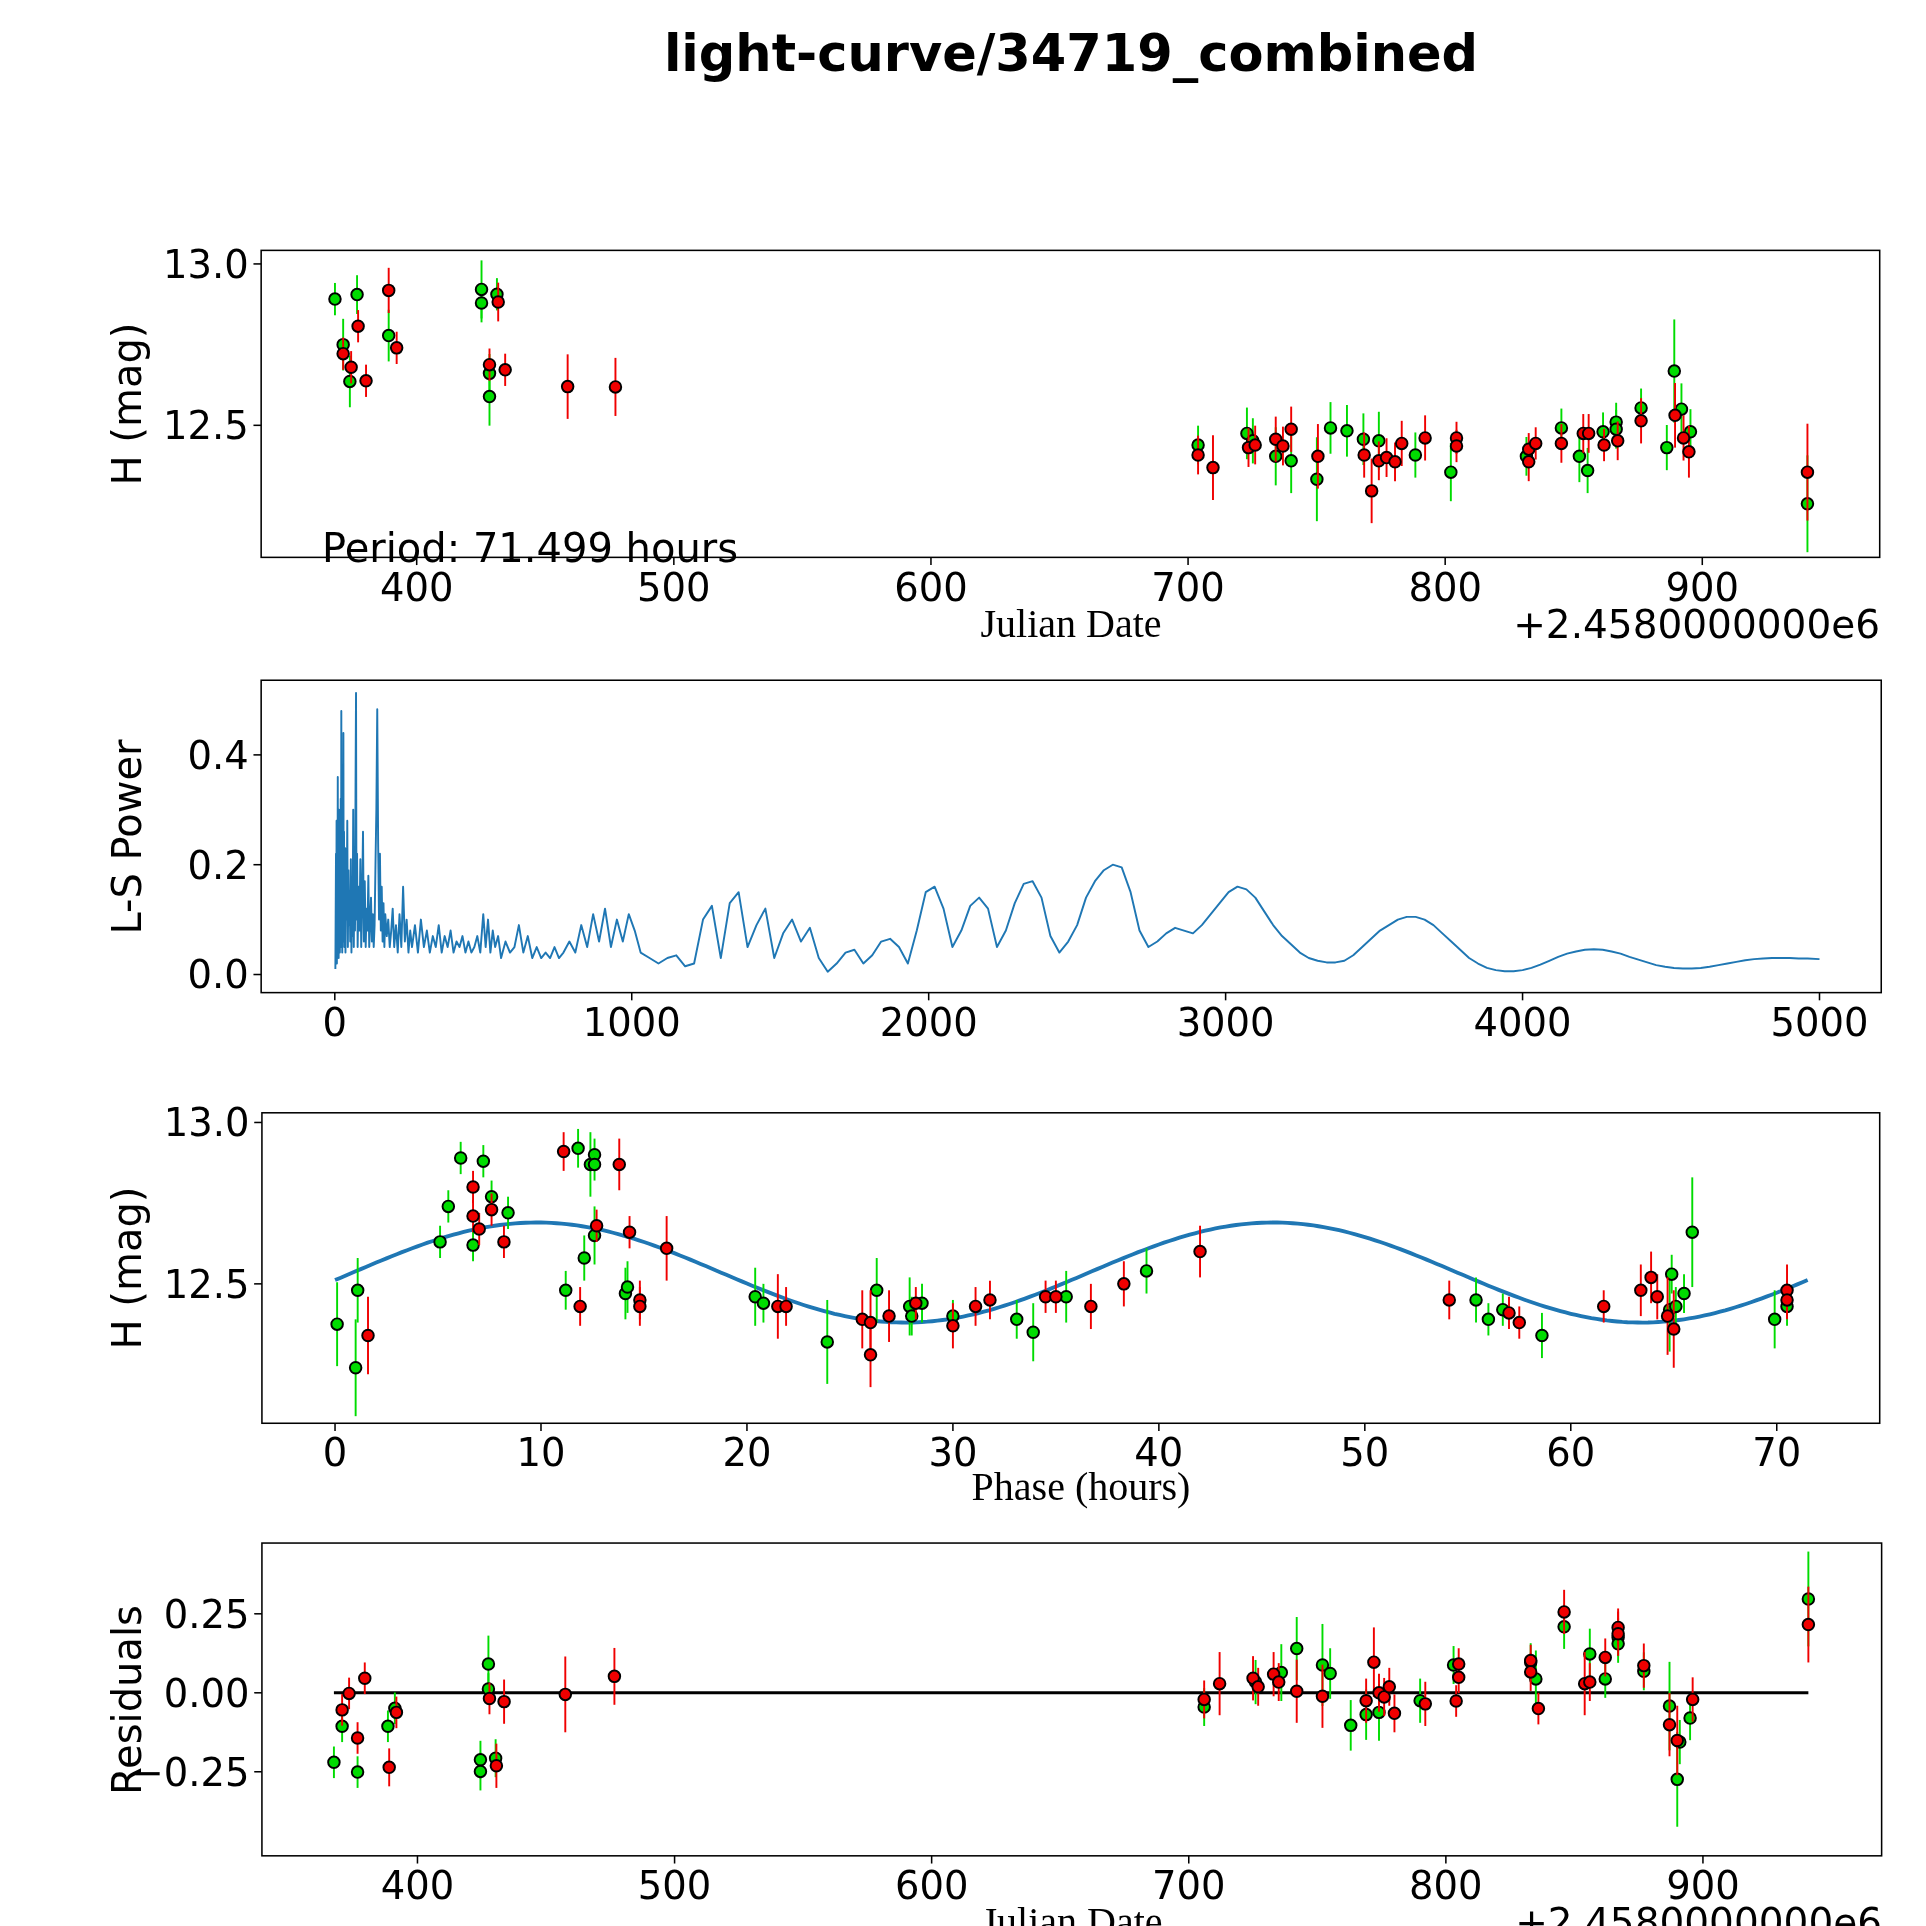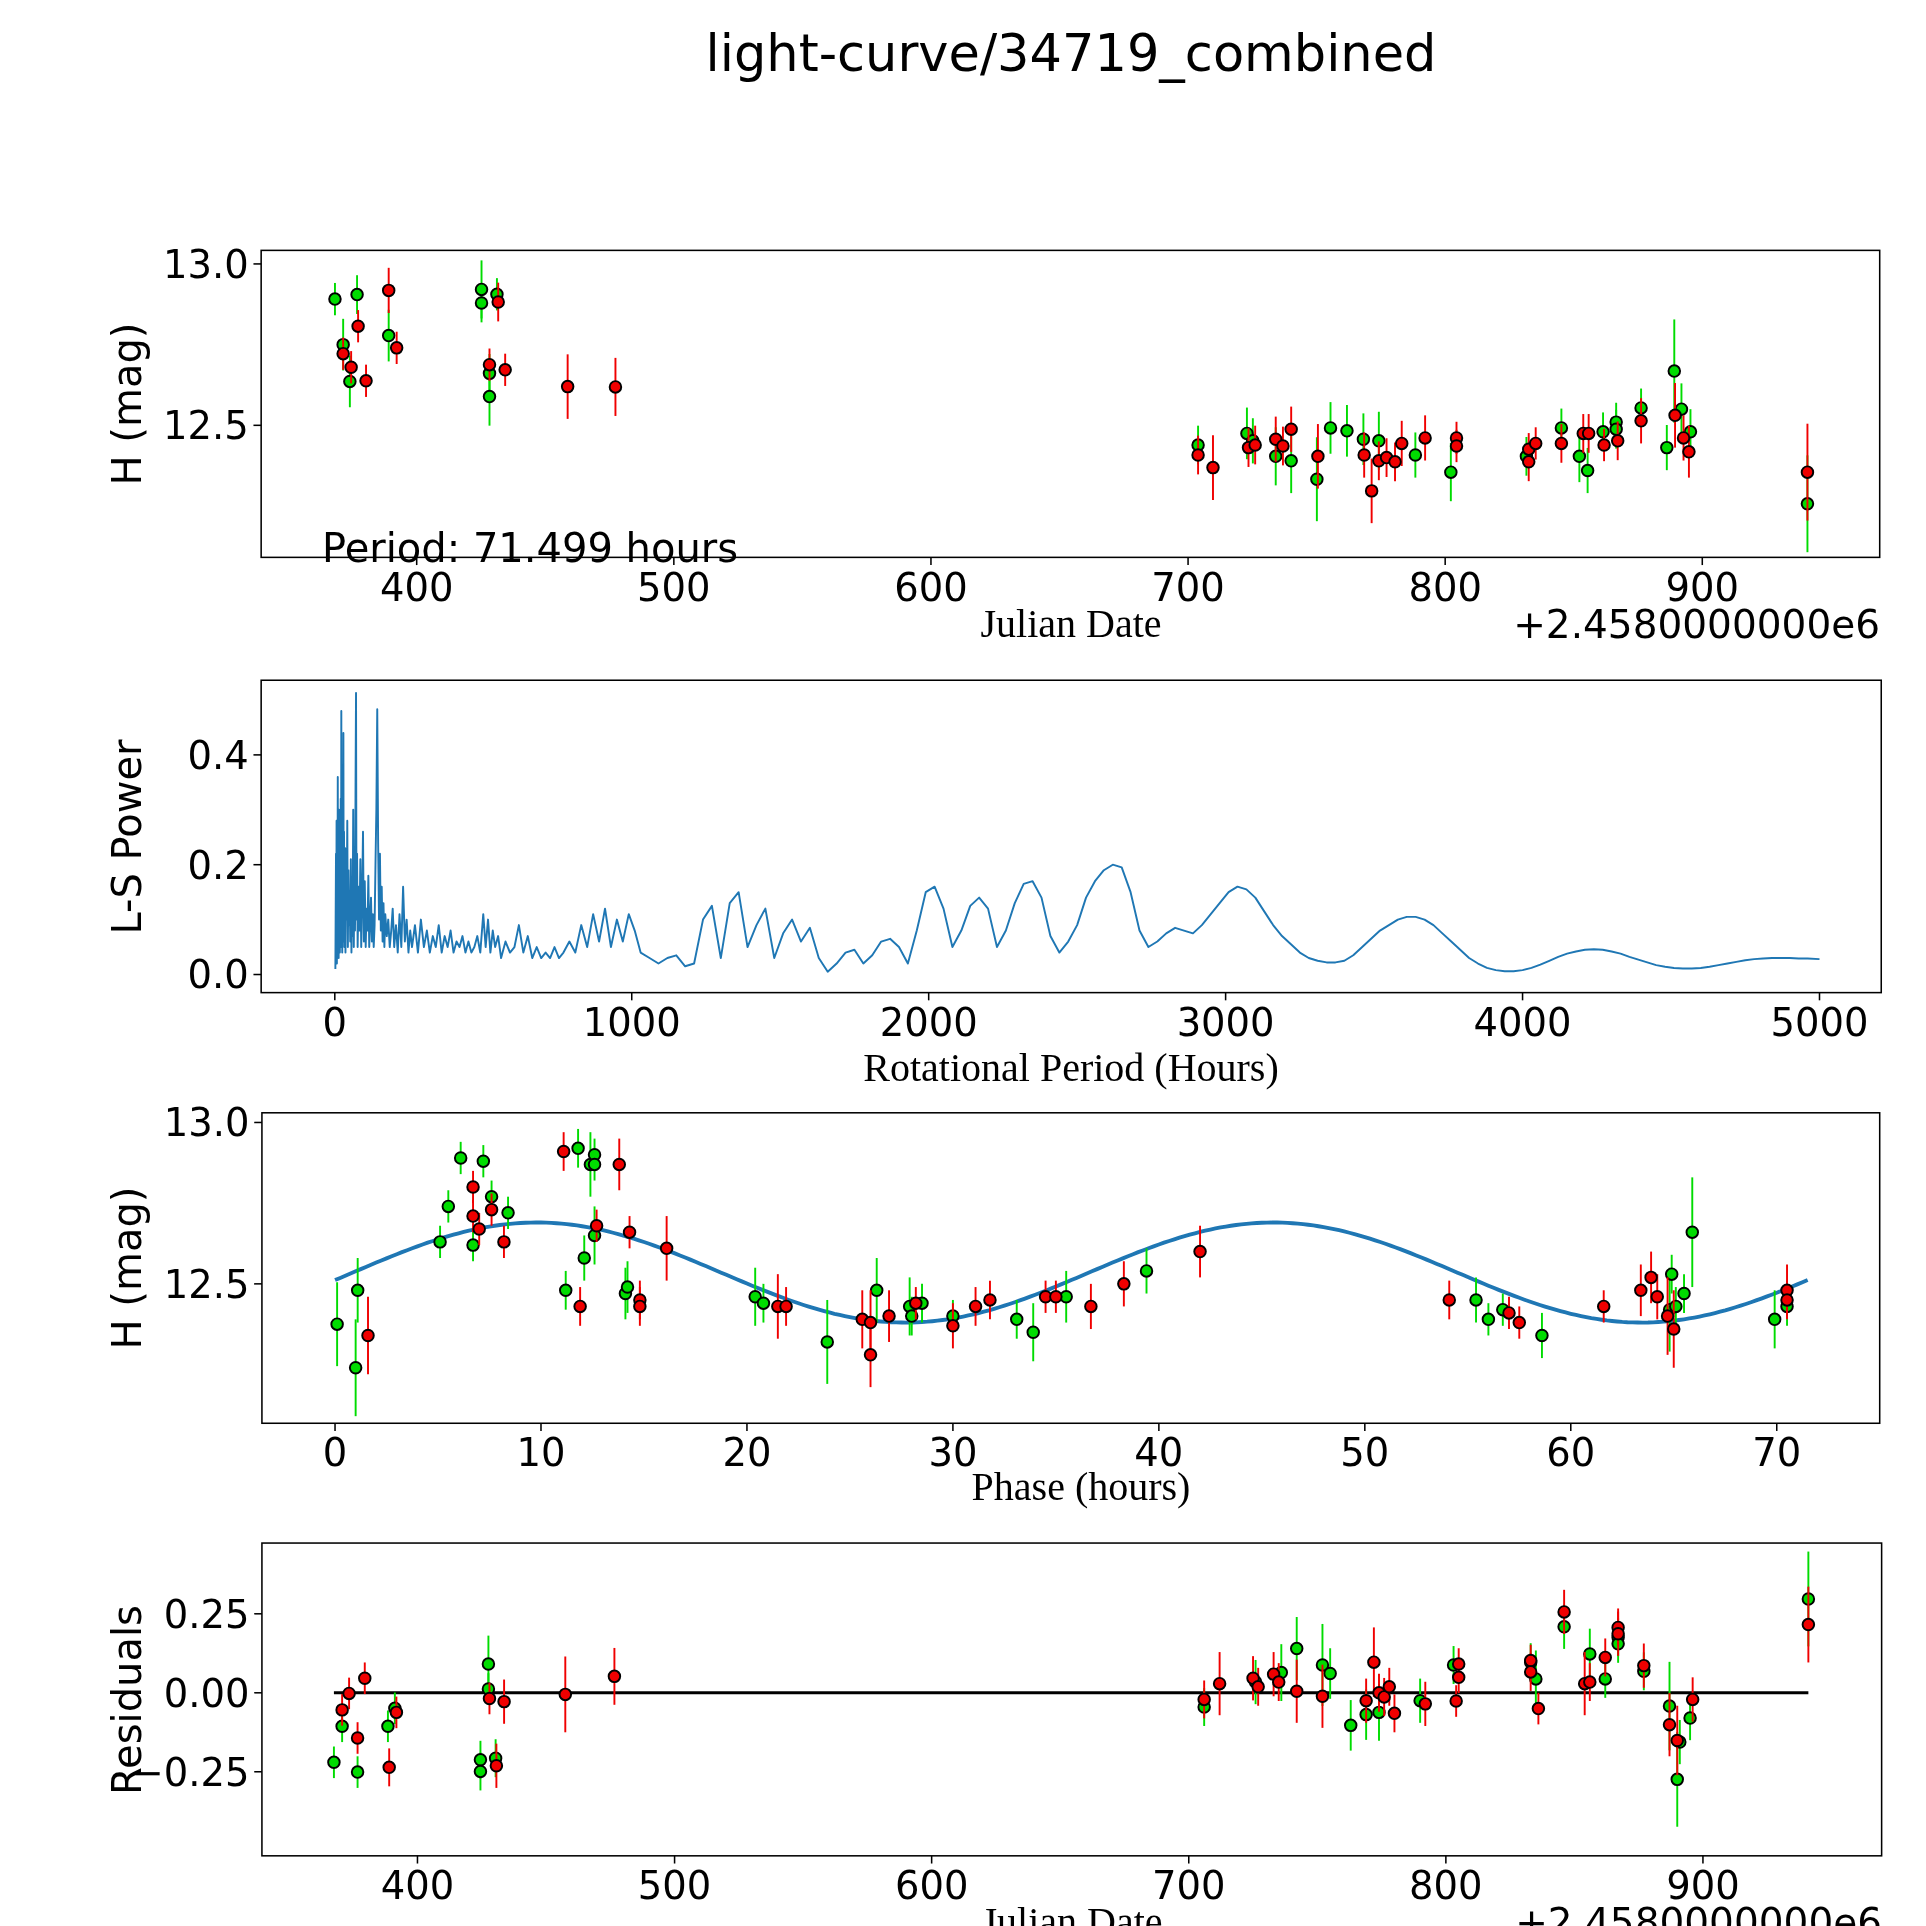--- a/index.html
+++ b/index.html
@@ -582,29 +582,28 @@
         <text x="4421.1" y="4930" text-anchor="middle" font-size="100" fill="#000000">900</text>
         <line x1="680" x2="660" y1="4599.8" y2="4599.8" stroke="#000000" stroke-width="4"></line>
         <text x="648" y="4635.8" text-anchor="end" font-size="100" fill="#000000">−0.25</text>
         <line x1="680" x2="660" y1="4394.8" y2="4394.8" stroke="#000000" stroke-width="4"></line>
         <text x="648" y="4430.8" text-anchor="end" font-size="100" fill="#000000">0.00</text>
         <line x1="680" x2="660" y1="4189.7" y2="4189.7" stroke="#000000" stroke-width="4"></line>
         <text x="648" y="4225.7" text-anchor="end" font-size="100" fill="#000000">0.25</text>
       </g>
     </svg>
 
-  <div class="lbl fig-title" style="left:1071px;top:25.4px;">light-curve/34719_combined</div>
+  <div class="lbl fig-title" style="left:1071px;top:25.4px;font-weight:bold;">light-curve/34719_combined</div>
 
   <div class="lbl ylabel" style="left:127px;top:404px;">H (mag)</div>
   <div class="lbl xlabel" style="left:1071px;top:601px;">Julian Date</div>
   <div class="lbl offset" style="left:1880px;top:603px;">+2.4580000000e6</div>
   <div class="lbl annot" style="left:322px;top:525px;">Period: 71.499 hours</div>
 
   <div class="lbl ylabel" style="left:127px;top:837px;">L-S Power</div>
-  <div class="lbl xlabel" style="left:1071px;top:1045px;">Rotational Period (Hours)</div>
 
   <div class="lbl ylabel" style="left:127px;top:1268px;">H (mag)</div>
   <div class="lbl xlabel" style="left:1081px;top:1464px;">Phase (hours)</div>
 
   <div class="lbl ylabel" style="left:127px;top:1700px;">Residuals</div>
   <div class="lbl xlabel" style="left:1072px;top:1899px;">Julian Date</div>
   <div class="lbl offset" style="left:1882px;top:1901px;">+2.4580000000e6</div>
 </div>
 
 

